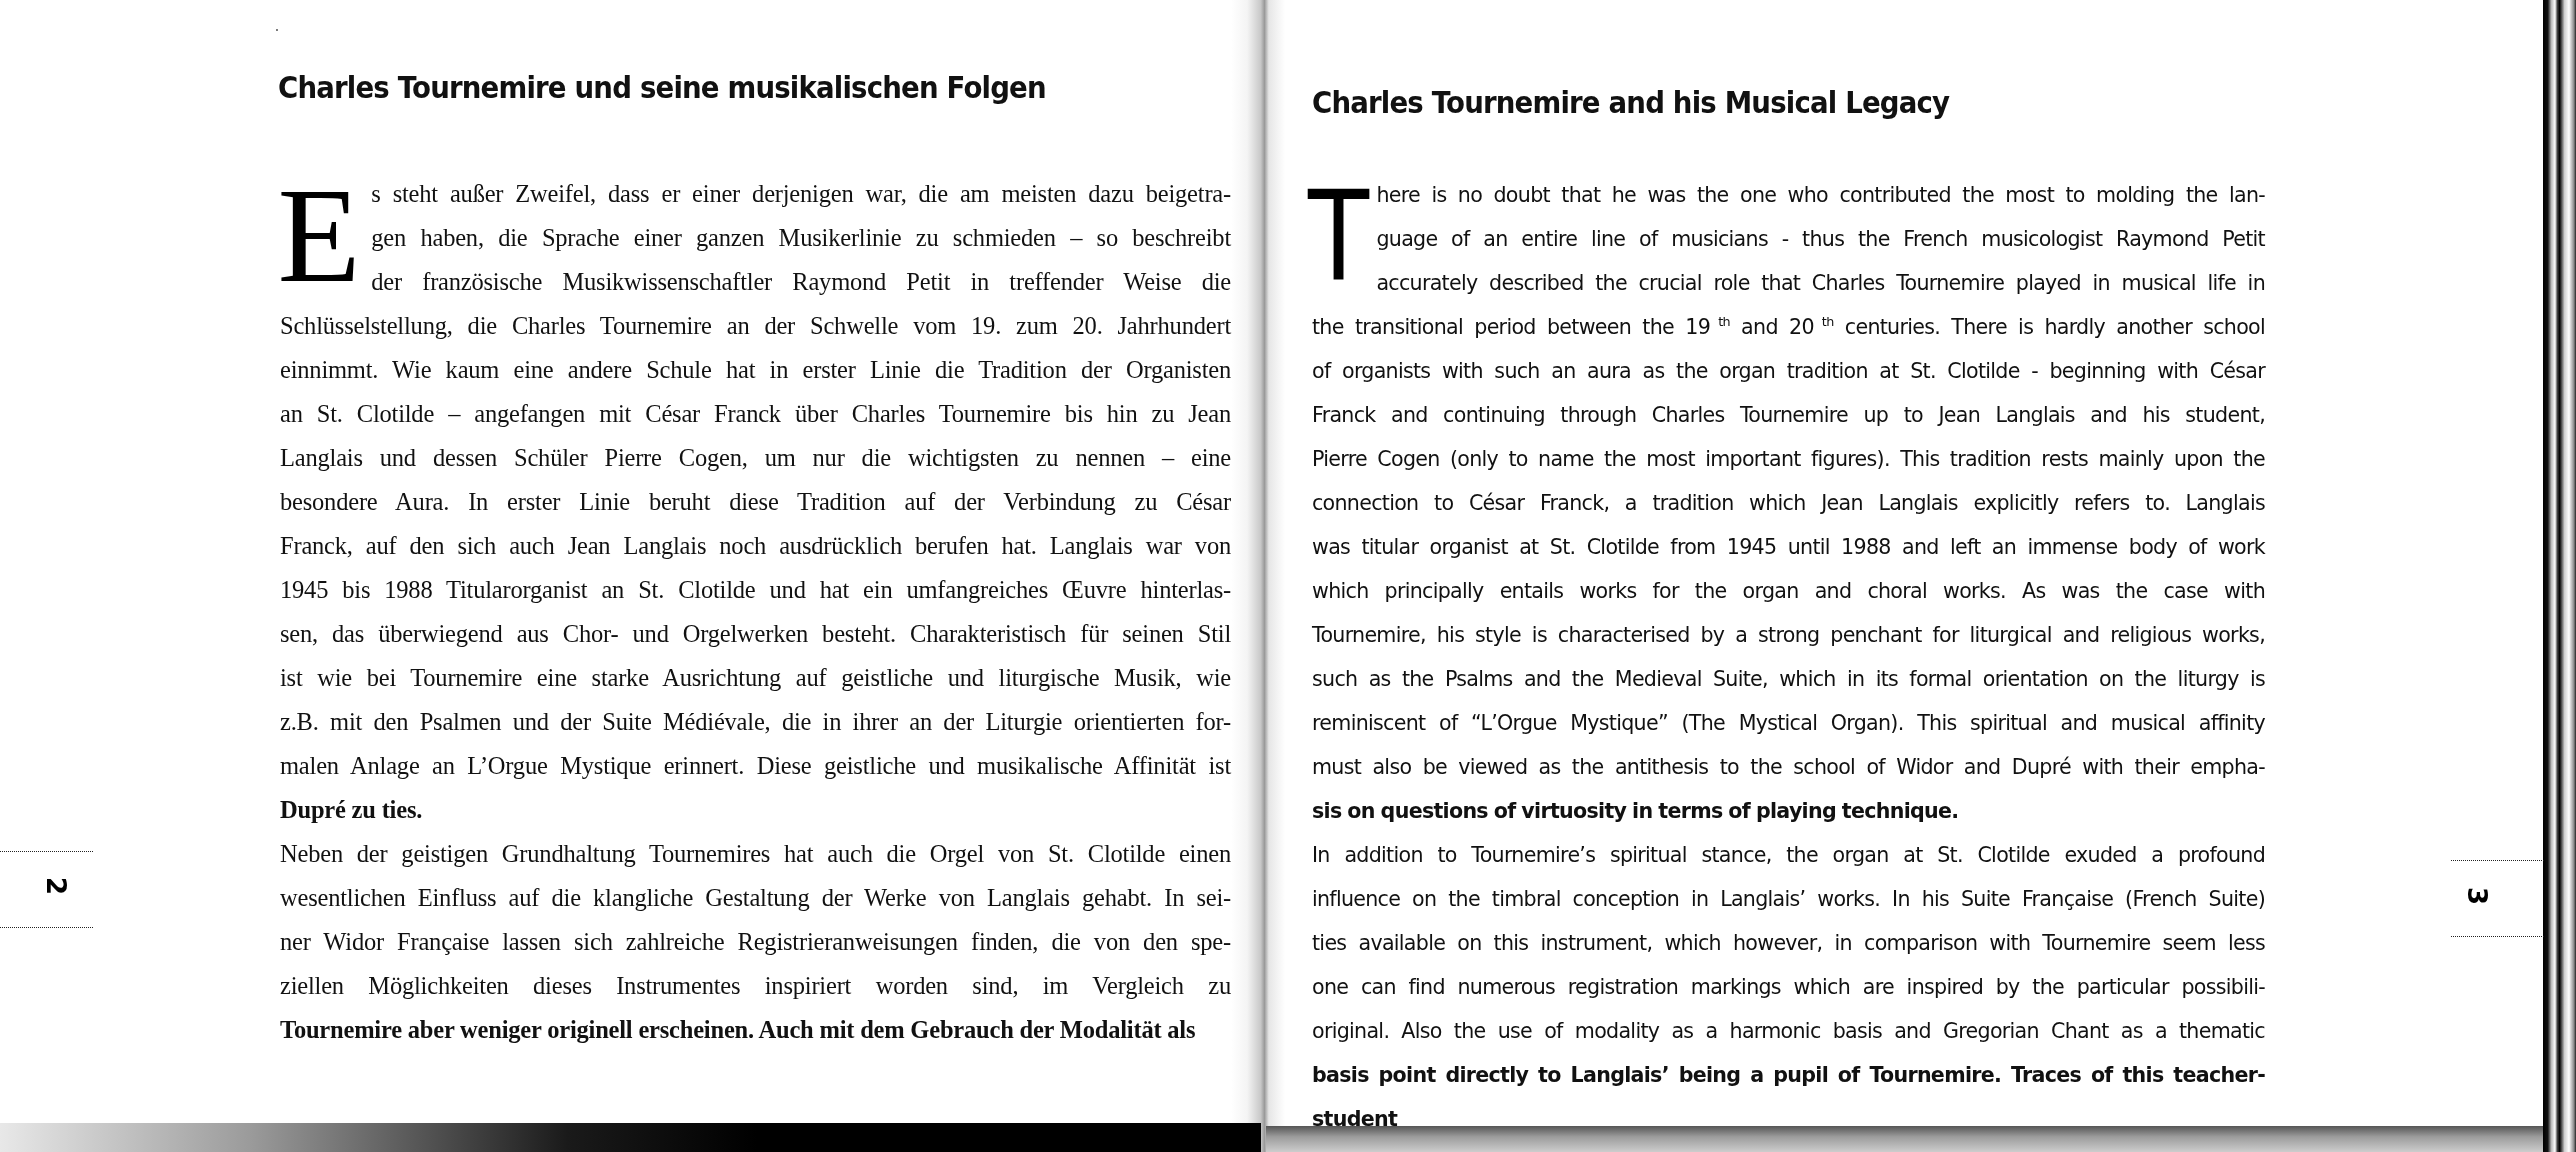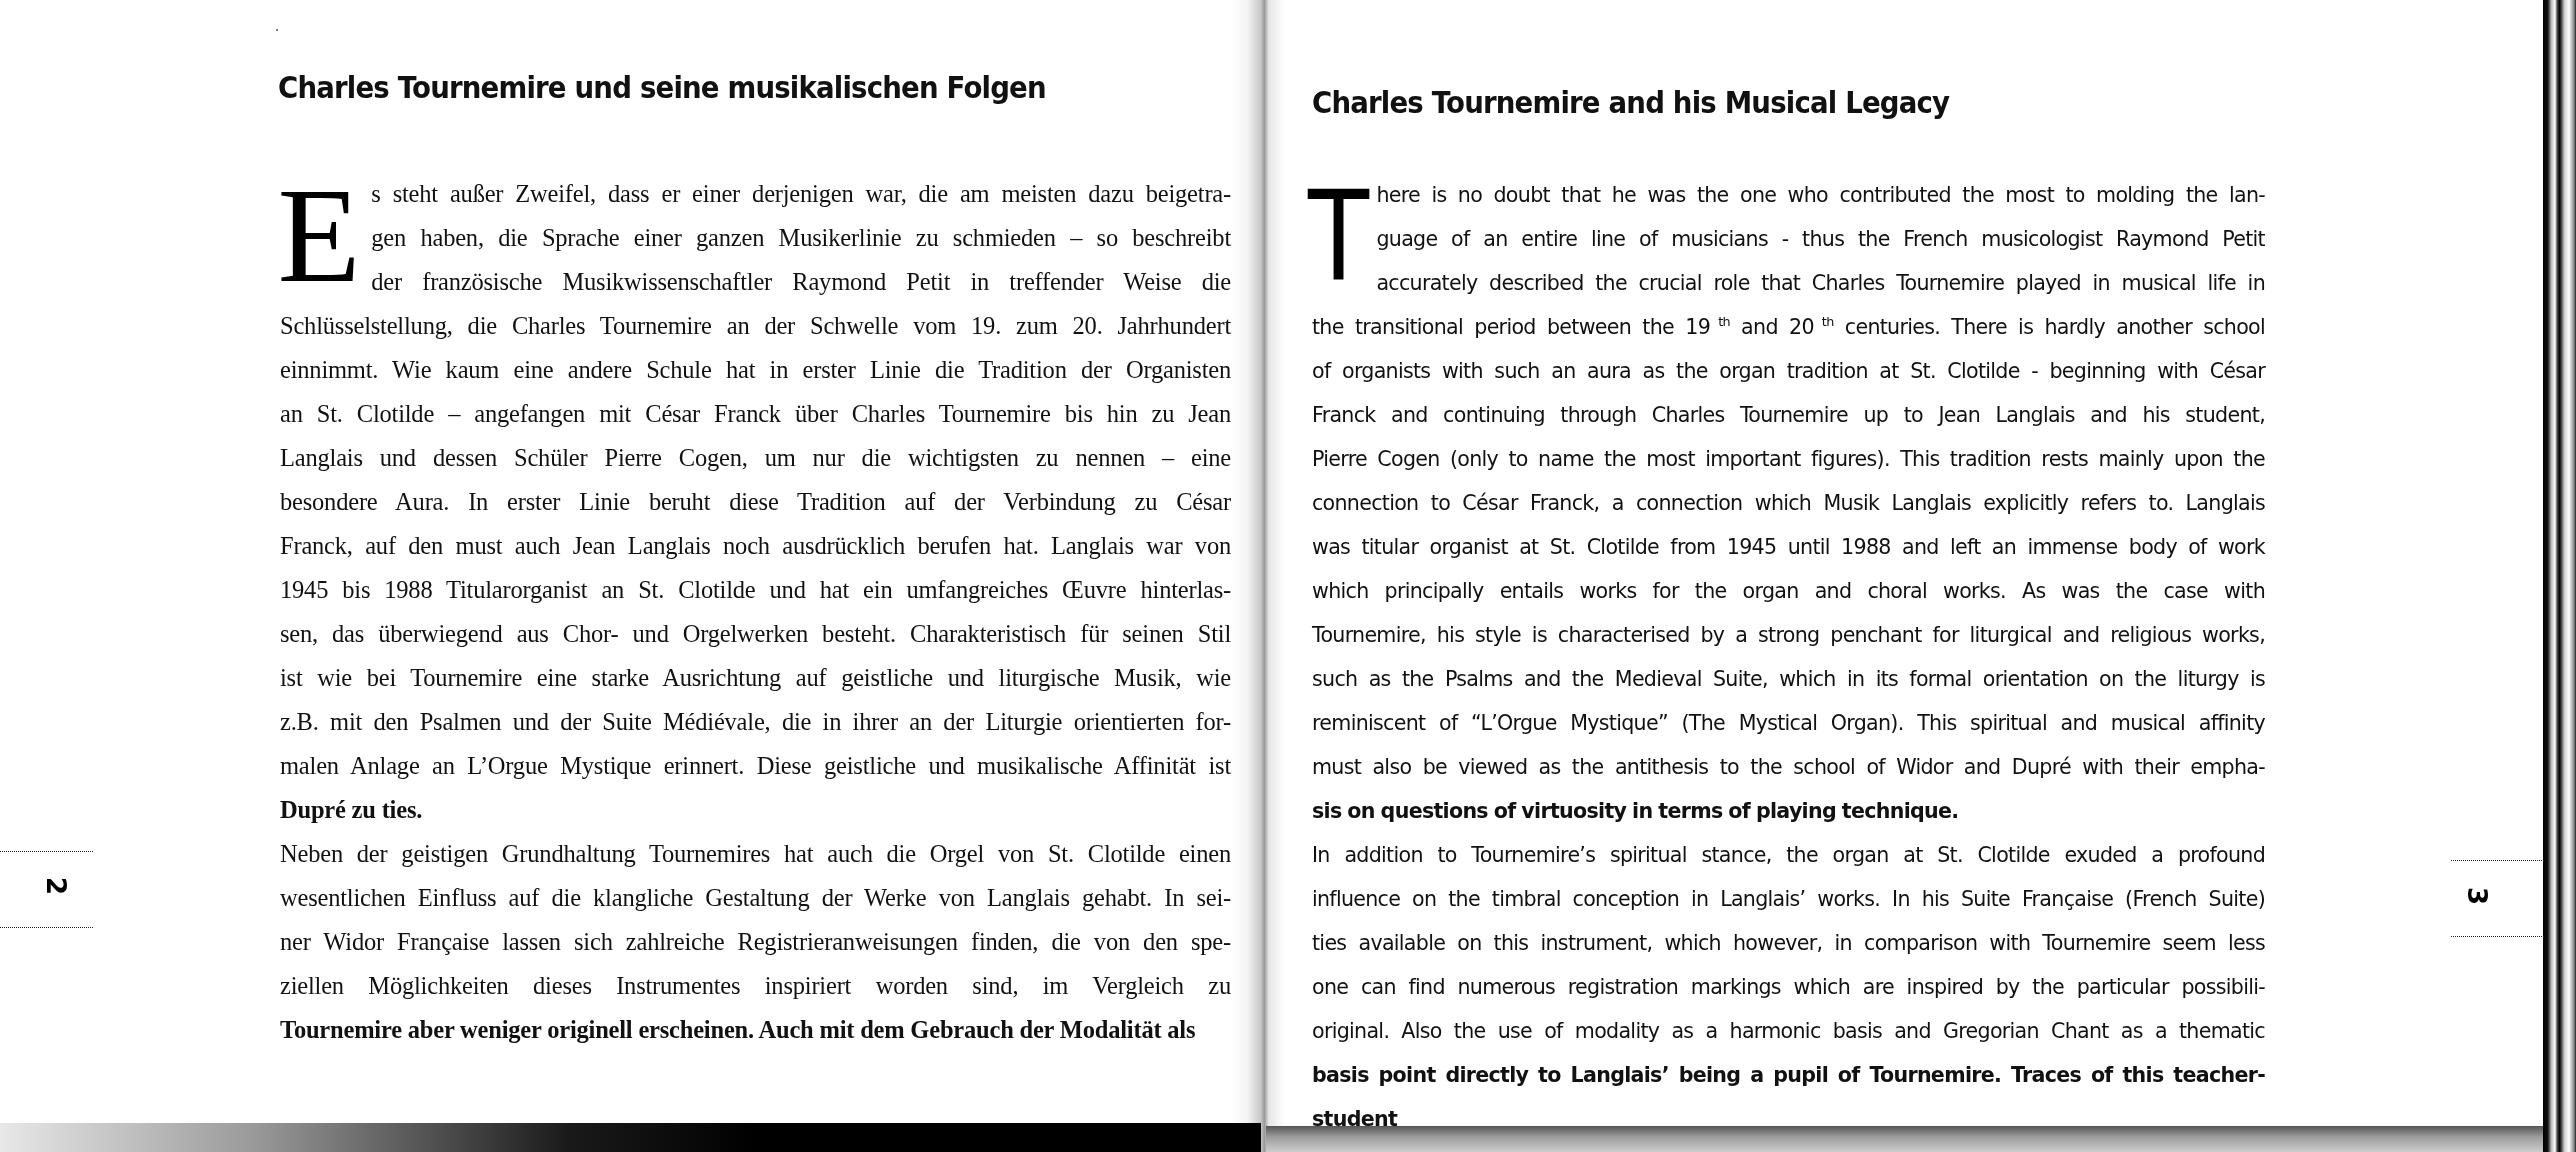--- a/index.html
+++ b/index.html
@@ -99,21 +99,21 @@
   <div id="de-paras">
       <p>
         <span class="line">s steht außer Zweifel, dass er einer derjenigen war, die am meisten dazu beigetra-</span>
         <span class="line">gen haben, die Sprache einer ganzen Musikerlinie zu schmieden – so beschreibt</span>
         <span class="line">der französische Musikwissenschaftler Raymond Petit in treffender Weise die</span>
         <span class="line">Schlüsselstellung, die Charles Tournemire an der Schwelle vom 19. zum 20. Jahrhundert</span>
         <span class="line">einnimmt. Wie kaum eine andere Schule hat in erster Linie die Tradition der Organisten</span>
         <span class="line">an St. Clotilde – angefangen mit César Franck über Charles Tournemire bis hin zu Jean</span>
         <span class="line">Langlais und dessen Schüler Pierre Cogen, um nur die wichtigsten zu nennen – eine</span>
         <span class="line">besondere Aura. In erster Linie beruht diese Tradition auf der Verbindung zu César</span>
-        <span class="line">Franck, auf den must auch Jean Langlais noch ausdrücklich berufen hat. Langlais war von</span>
+        <span class="line">Franck, auf den sich auch Jean Langlais noch ausdrücklich berufen hat. Langlais war von</span>
         <span class="line">1945 bis 1988 Titularorganist an St. Clotilde und hat ein umfangreiches Œuvre hinterlas-</span>
         <span class="line">sen, das überwiegend aus Chor- und Orgelwerken besteht. Charakteristisch für seinen Stil</span>
         <span class="line">ist wie bei Tournemire eine starke Ausrichtung auf geistliche und liturgische Musik, wie</span>
         <span class="line">z.B. mit den Psalmen und der Suite Médiévale, die in ihrer an der Liturgie orientierten for-</span>
         <span class="line">malen Anlage an L’Orgue Mystique erinnert. Diese geistliche und musikalische Affinität ist</span>
         <span class="line last">Dupré zu ties.</span>
       </p>
       <p>
         <span class="line">Neben der geistigen Grundhaltung Tournemires hat auch die Orgel von St. Clotilde einen</span>
         <span class="line">wesentlichen Einfluss auf die klangliche Gestaltung der Werke von Langlais gehabt. In sei-</span>
@@ -129,21 +129,21 @@
   <span class="dropcap-en">T</span>
   <div id="en-paras">
       <p>
         <span class="line">here is no doubt that he was the one who contributed the most to molding the lan-</span>
         <span class="line">guage of an entire line of musicians - thus the French musicologist Raymond Petit</span>
         <span class="line">accurately described the crucial role that Charles Tournemire played in musical life in</span>
         <span class="line">the transitional period between the 19<sup>th</sup> and 20<sup>th</sup> centuries. There is hardly another school</span>
         <span class="line">of organists with such an aura as the organ tradition at St. Clotilde - beginning with César</span>
         <span class="line">Franck and continuing through Charles Tournemire up to Jean Langlais and his student,</span>
         <span class="line">Pierre Cogen (only to name the most important figures). This tradition rests mainly upon the</span>
-        <span class="line">connection to César Franck, a connection which Musik Langlais explicitly refers to. Langlais</span>
+        <span class="line">connection to César Franck, a tradition which Jean Langlais explicitly refers to. Langlais</span>
         <span class="line">was titular organist at St. Clotilde from 1945 until 1988 and left an immense body of work</span>
         <span class="line">which principally entails works for the organ and choral works. As was the case with</span>
         <span class="line">Tournemire, his style is characterised by a strong penchant for liturgical and religious works,</span>
         <span class="line">such as the Psalms and the Medieval Suite, which in its formal orientation on the liturgy is</span>
         <span class="line">reminiscent of “L’Orgue Mystique” (The Mystical Organ). This spiritual and musical affinity</span>
         <span class="line">must also be viewed as the antithesis to the school of Widor and Dupré with their empha-</span>
         <span class="line last">sis on questions of virtuosity in terms of playing technique.</span>
       </p>
       <p>
         <span class="line">In addition to Tournemire’s spiritual stance, the organ at St. Clotilde exuded a profound</span>

